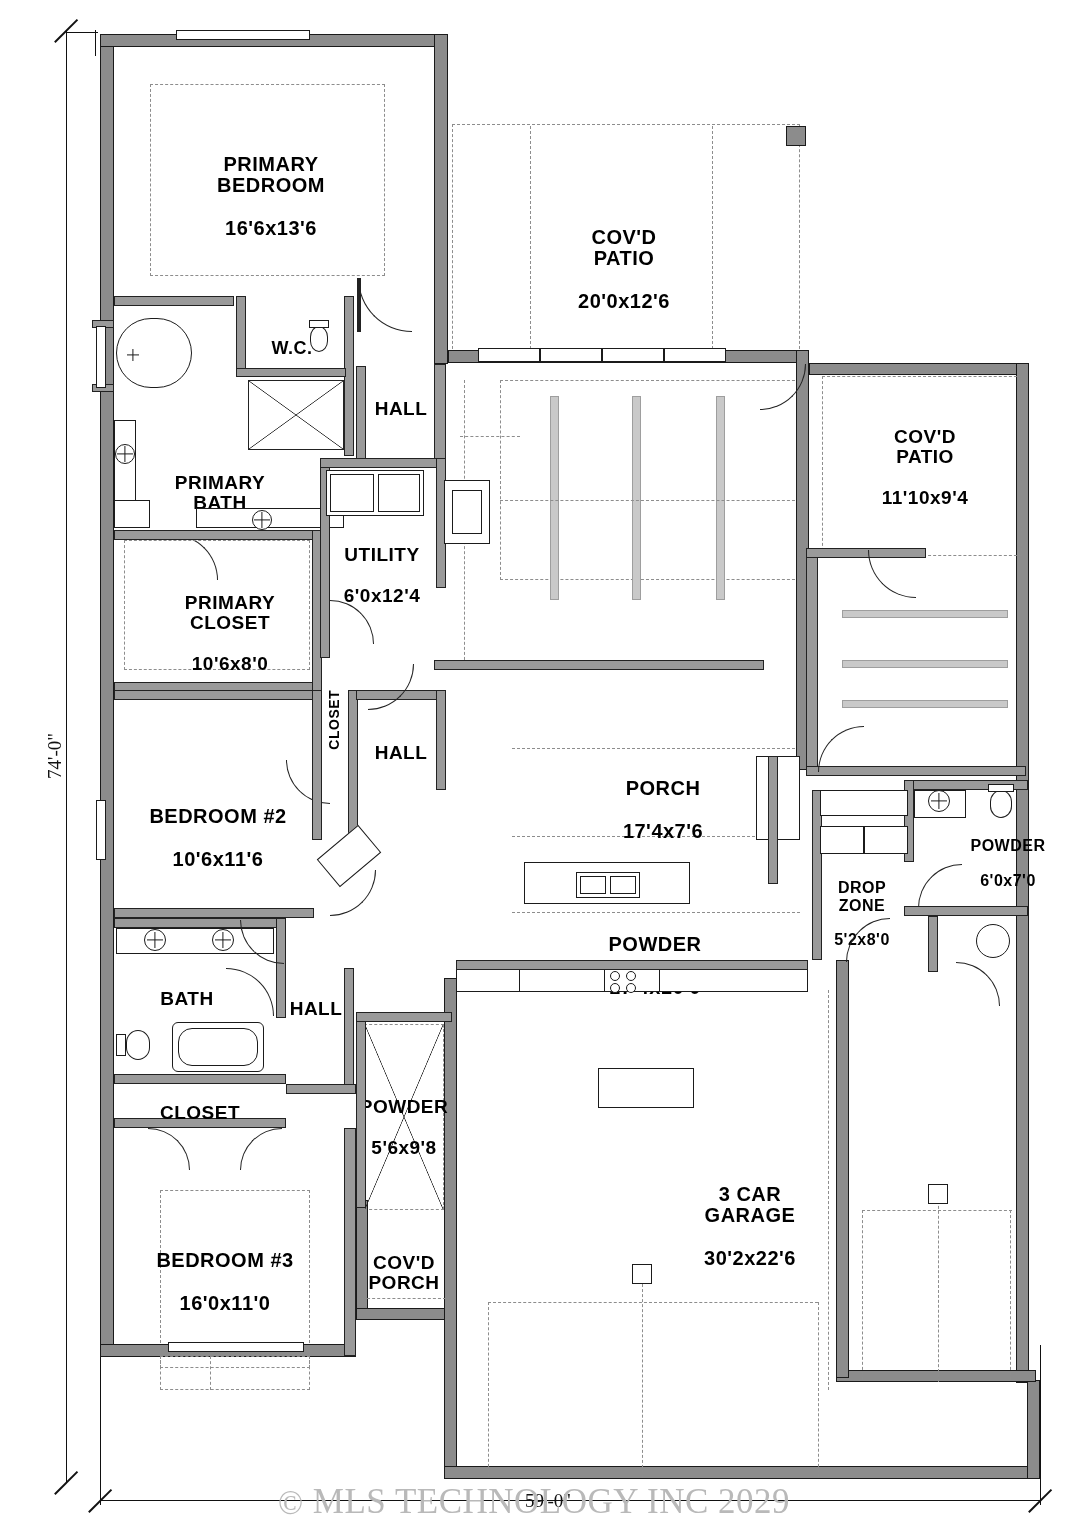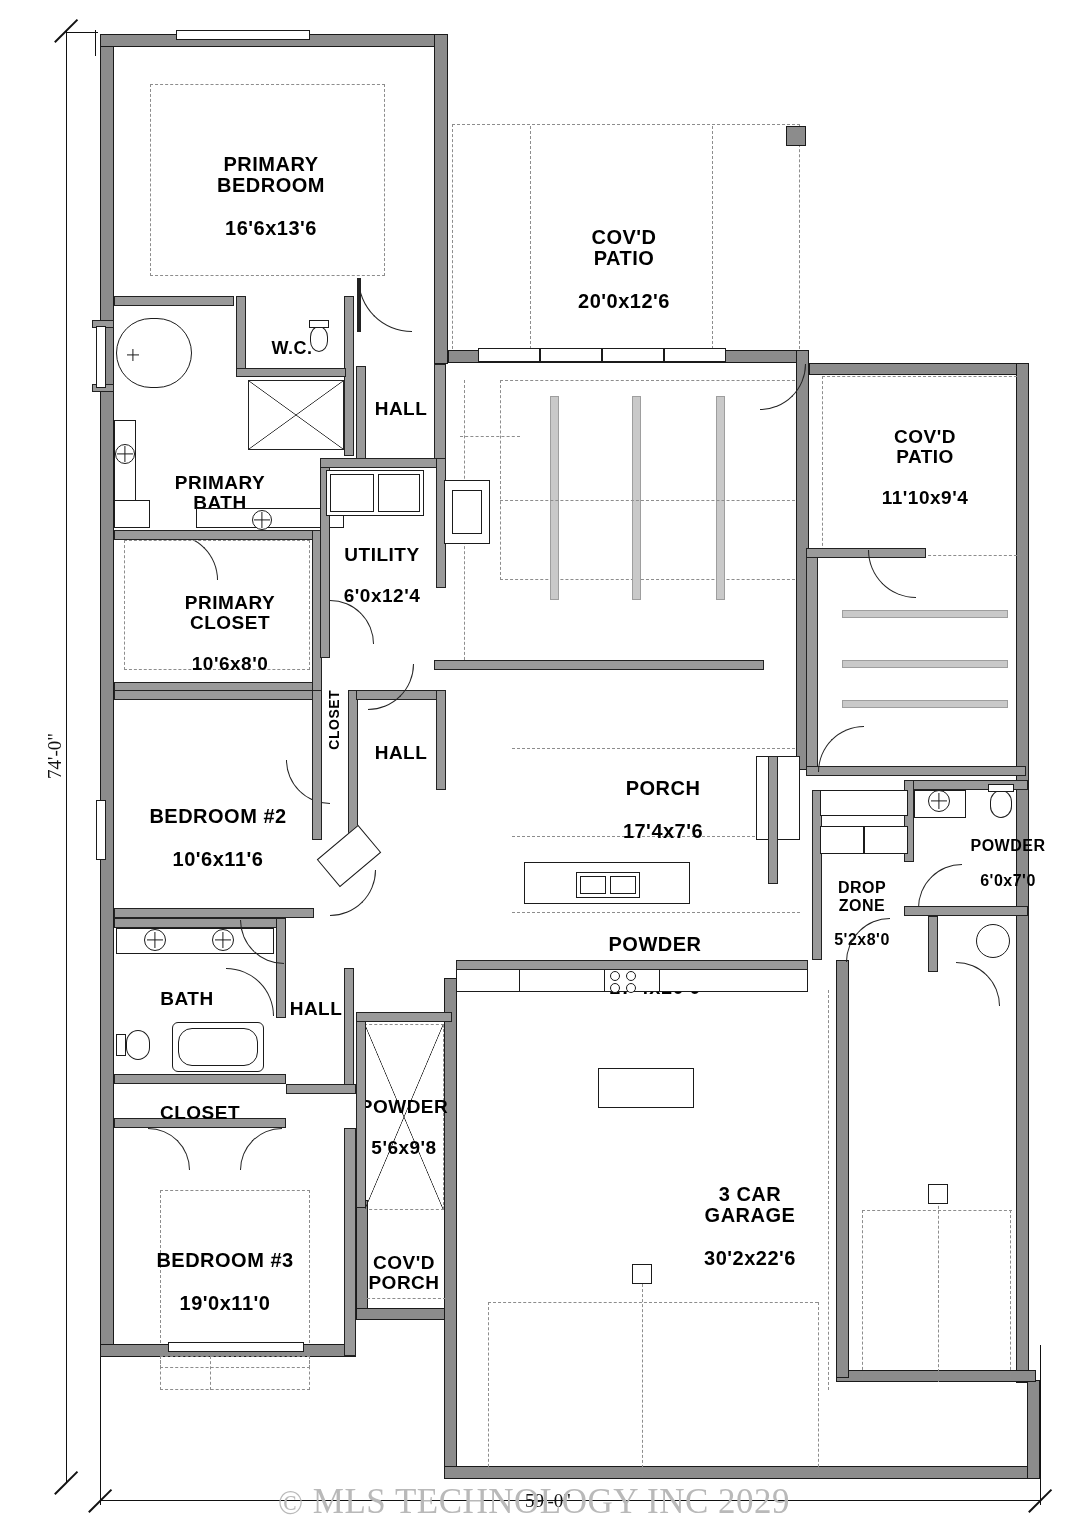--- a/index.html
+++ b/index.html
@@ -380,21 +380,21 @@
   <div class="wall thin" style="left:114px; top:1118px; width:172px; height:10px;"></div>
   <div class="lbl s19" style="left:120px; top:1082px; width:160px;">
     <span class="nm">CLOSET</span>
   </div>
   <div class="door swing-tr" style="left:148px; top:1128px; width:42px; height:42px;"></div>
   <div class="door swing-tl" style="left:240px; top:1128px; width:42px; height:42px;"></div>
 
   <div class="dash" style="left:160px; top:1190px; width:150px; height:178px;"></div>
   <div class="lbl s20" style="left:120px; top:1228px; width:210px;">
     <span class="nm">BEDROOM  #3</span>
-    <span class="dm">19'0x11'0</span>
+    <span class="dm">16'0x11'0</span>
   </div>
   <div class="wall thin" style="left:344px; top:1128px; width:12px; height:228px;"></div>
 
   <div class="xbox dashed" style="left:364px; top:1024px; width:80px; height:186px;"></div>
   <div class="lbl s19" style="left:352px; top:1076px; width:104px;">
     <span class="nm">POWDER</span>
     <span class="dm">5'6x9'8</span>
   </div>
   <div class="wall thin" style="left:356px; top:1018px; width:10px; height:190px;"></div>
   <div class="wall thin" style="left:356px; top:1012px; width:96px; height:10px;"></div>

